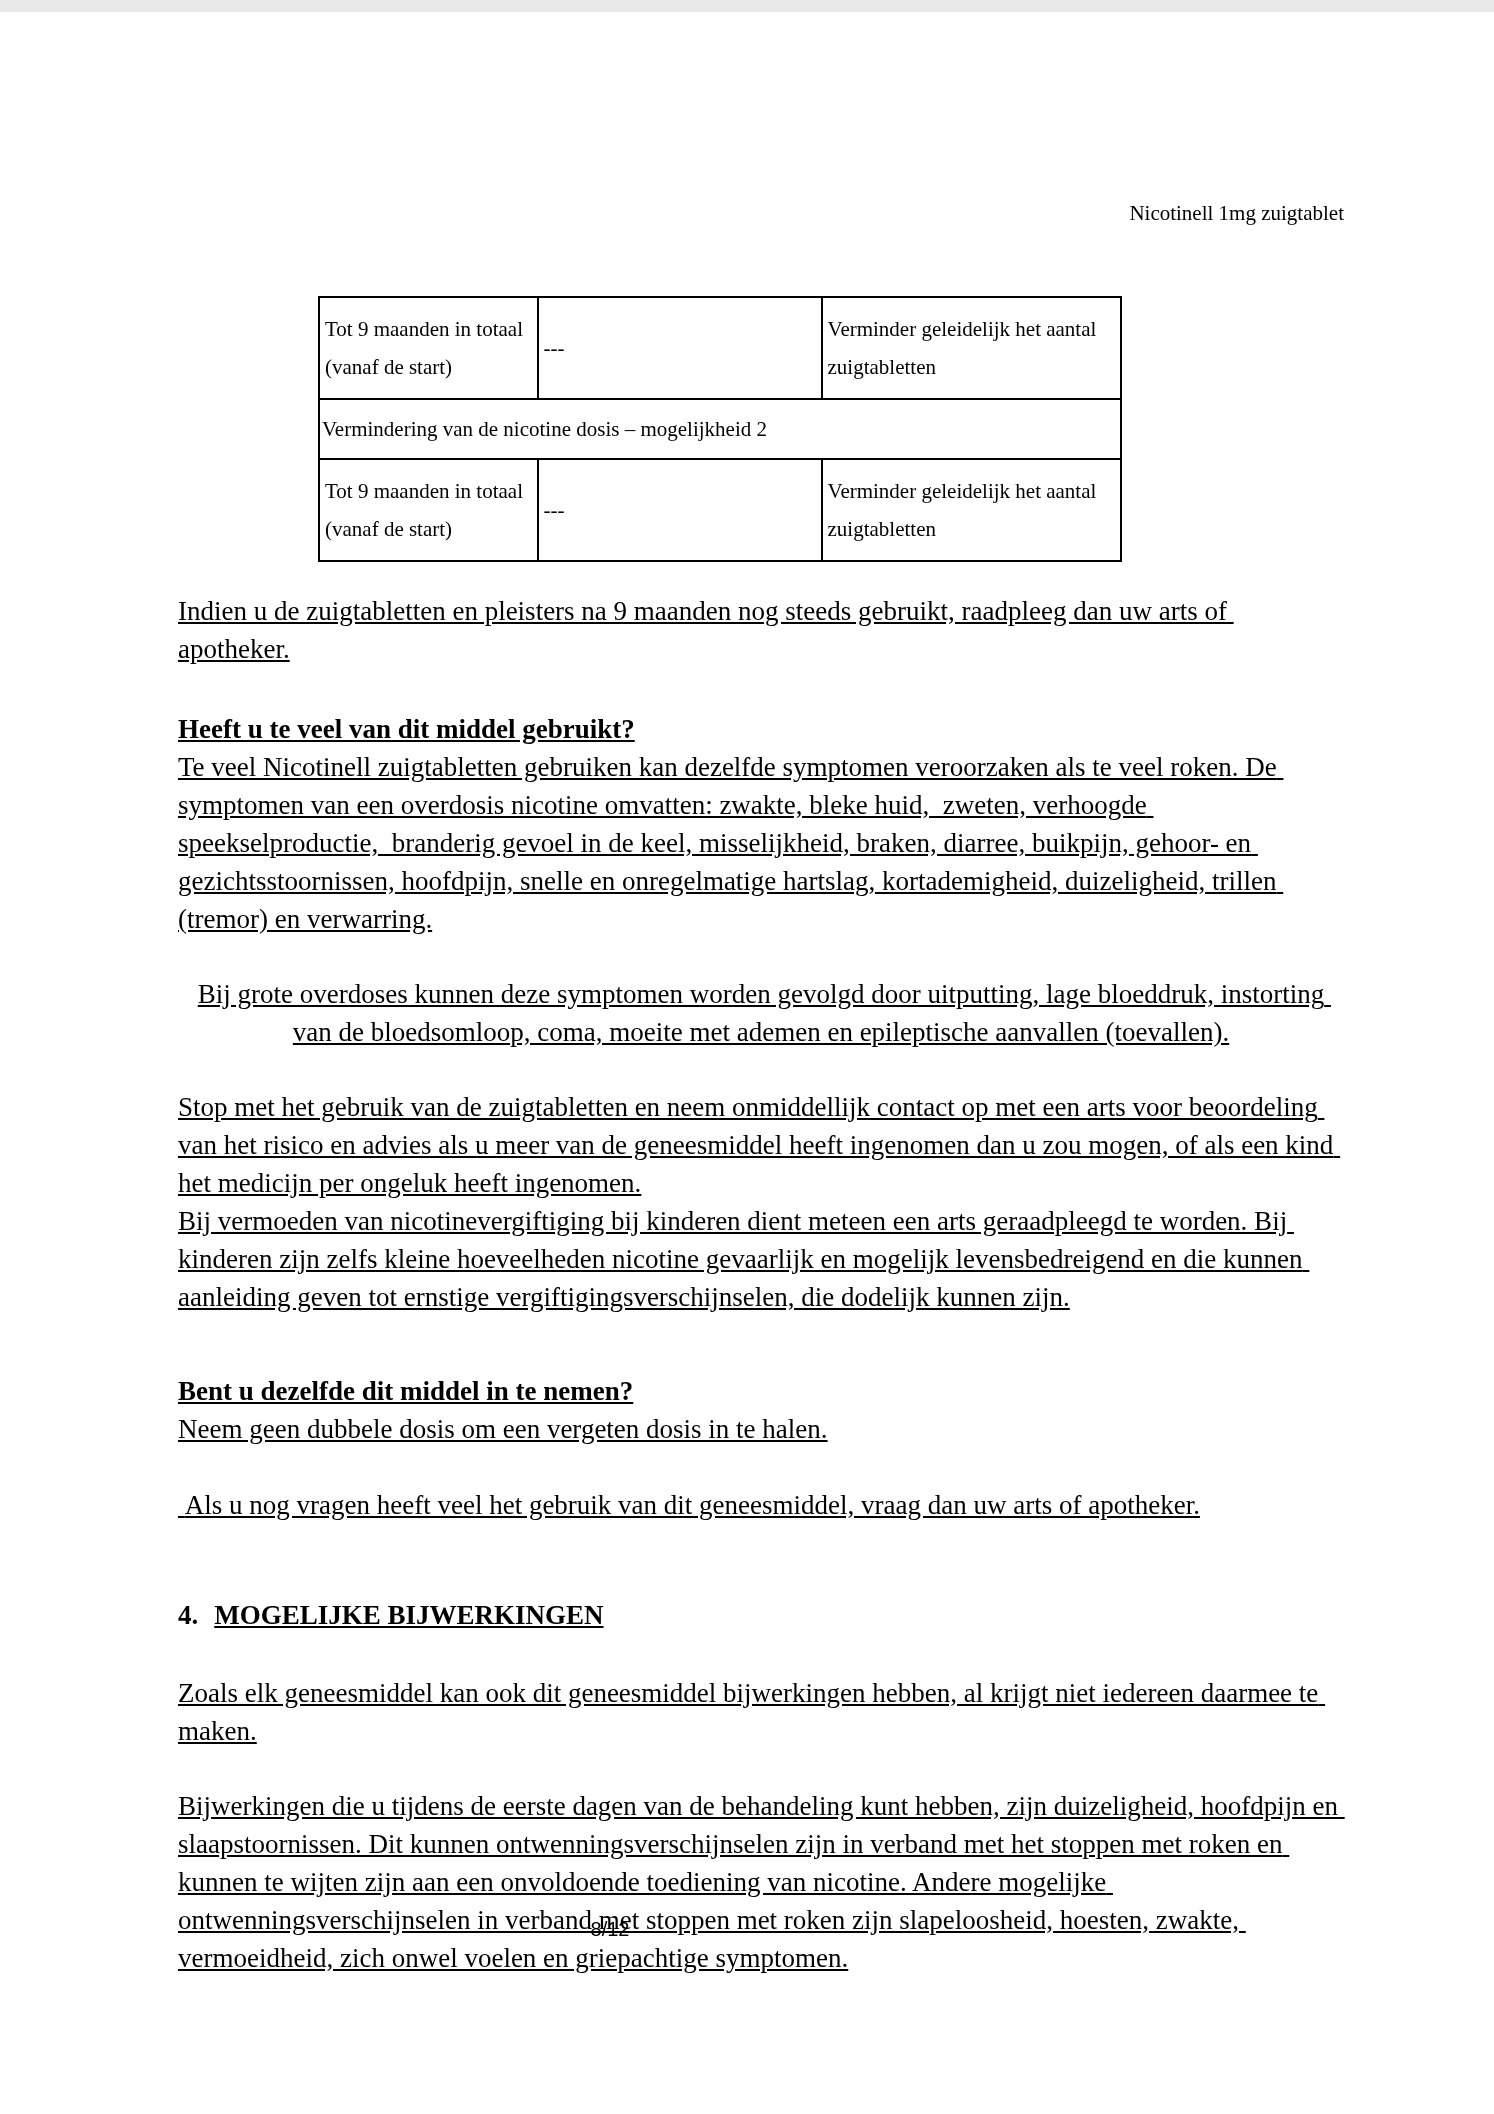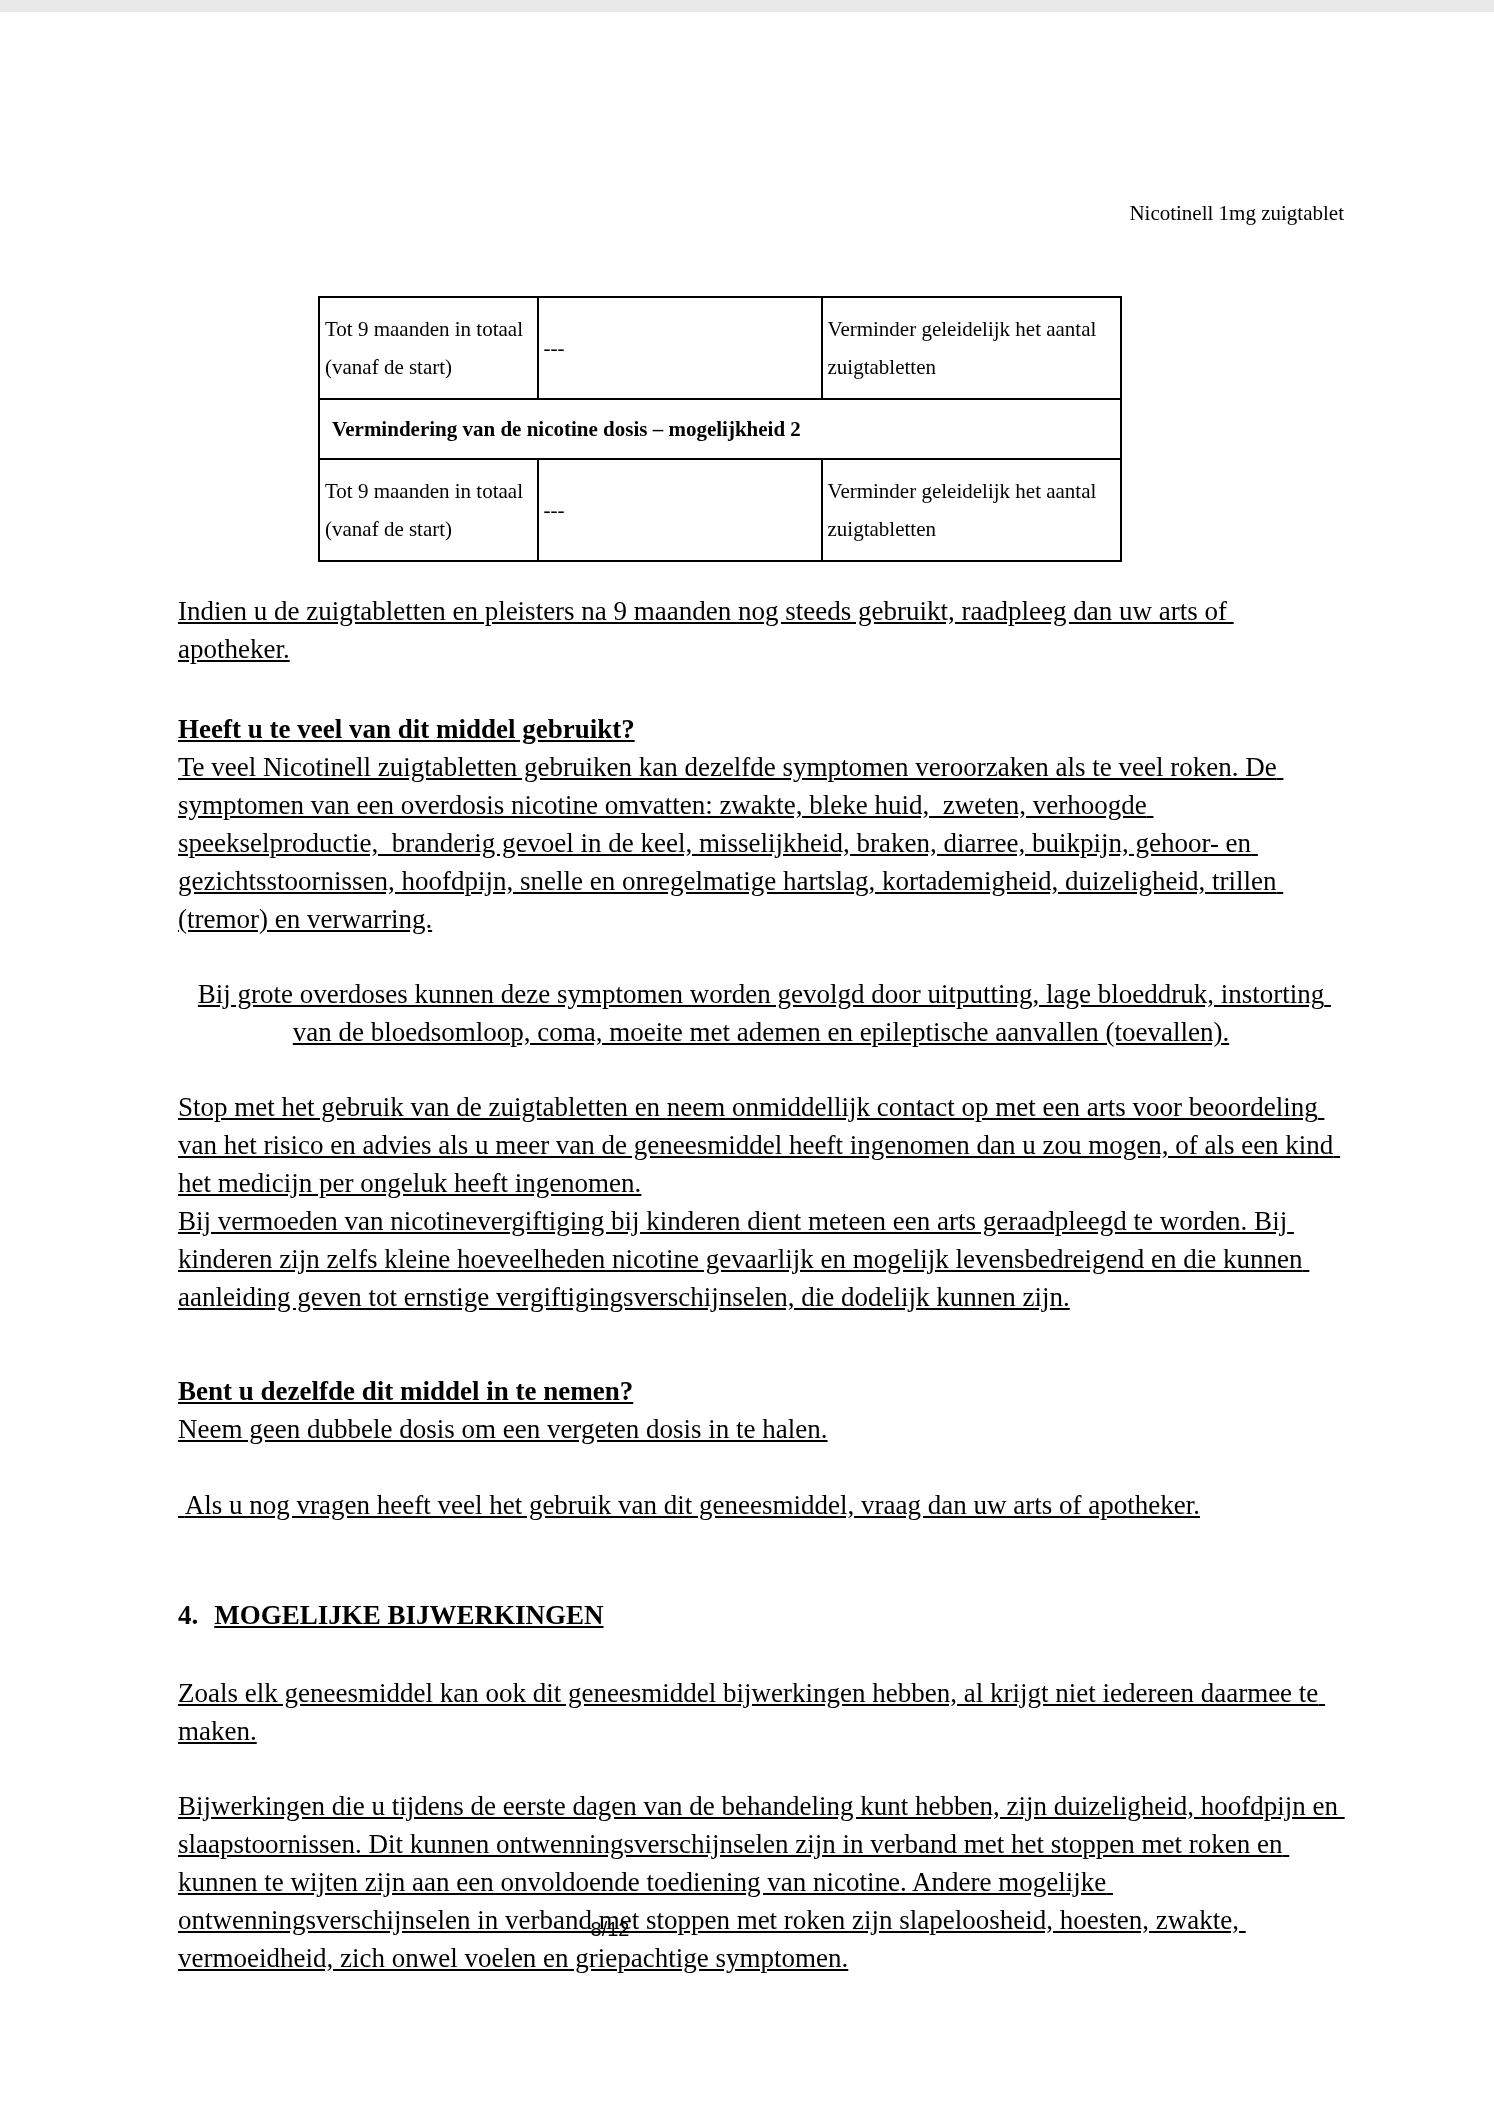--- a/index.html
+++ b/index.html
@@ -30,23 +30,23 @@
     border: 2px solid #000;
     padding: 6px 4px 6px 5px;
     vertical-align: middle;
     line-height: 38px;
   }
   .dosage-table .col-period { width: 27%; }
   .dosage-table .col-dose { width: 35.5%; }
   .dosage-table .col-instruction { width: 37.5%; border-radius: 26px; }
   .dosage-table td.row-tall { height: 88px; }
   .dosage-table td.section-row {
-    font-weight: bold;
+    font-weight: normal;
     height: 46px;
-    padding-left: 12px;
+    padding-left: 2px;
   }
   .body-text p, .body-text h3 {
     margin: 0;
     white-space: pre-wrap;
     font-size: 27px;
     line-height: 38px;
     text-decoration: underline;
   }
   .para-consult { margin-top: 30px !important; }
   .heading-overdose { margin-top: 42px !important; }

